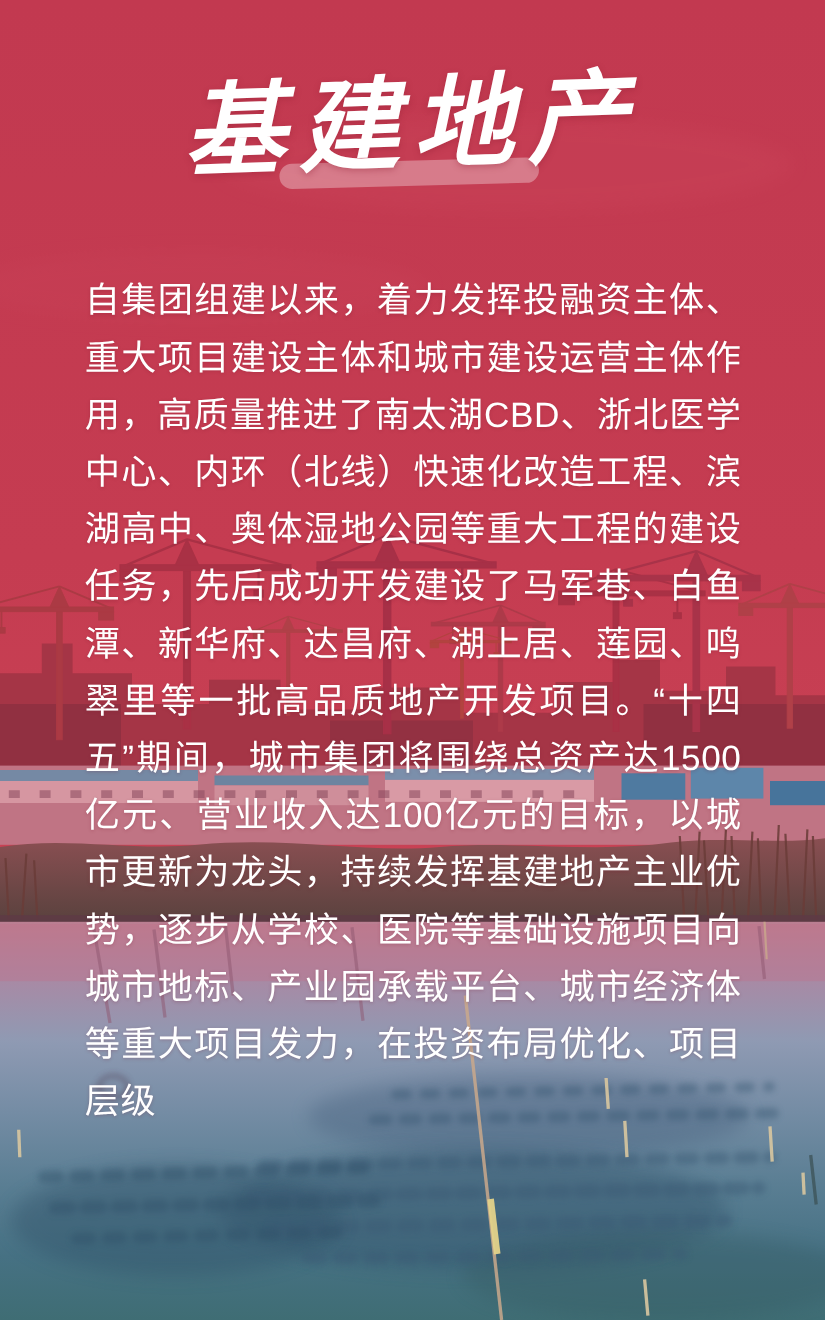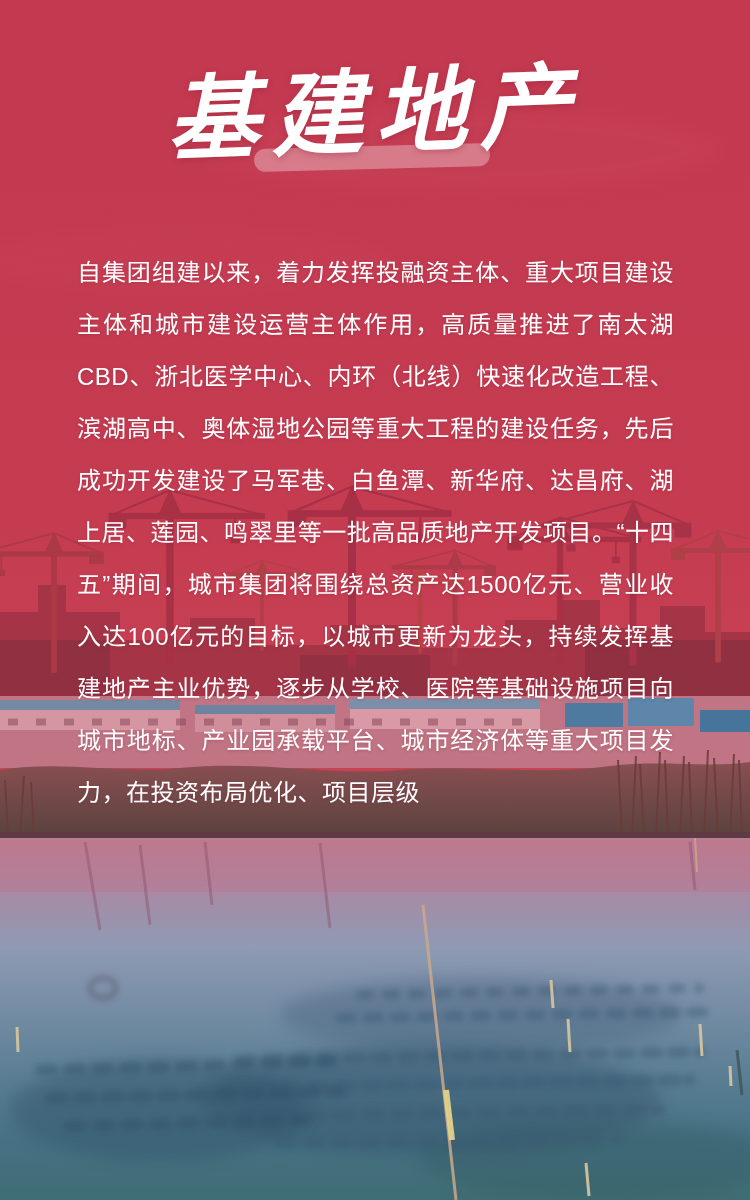--- a/index.html
+++ b/index.html
@@ -19,21 +19,21 @@
     position:relative;margin:0;width:750px;text-align:center;
     font-family:"Liberation Serif","DejaVu Serif",serif;
     font-style:italic;font-weight:700;
     font-size:92px;line-height:112px;letter-spacing:12px;
     color:#ffffff;transform:rotate(-2deg);
     text-shadow:0 2px 6px rgba(140,30,50,0.35);
   }
   .body-text{
     position:absolute;left:77px;top:247px;width:597px;z-index:2;
     margin:0;color:#ffffff;
-    font-size:24px;line-height:52px;letter-spacing:0.5px;
+    font-size:32px;line-height:52px;letter-spacing:0.5px;
     text-align:justify;text-justify:inter-ideograph;
     text-shadow:0 1px 3px rgba(120,25,45,0.25);
   }
 </style>
 </head>
 <body>
 
 <div class="page">
 
   <svg class="bg" viewBox="0 0 750 1200" aria-hidden="true">

